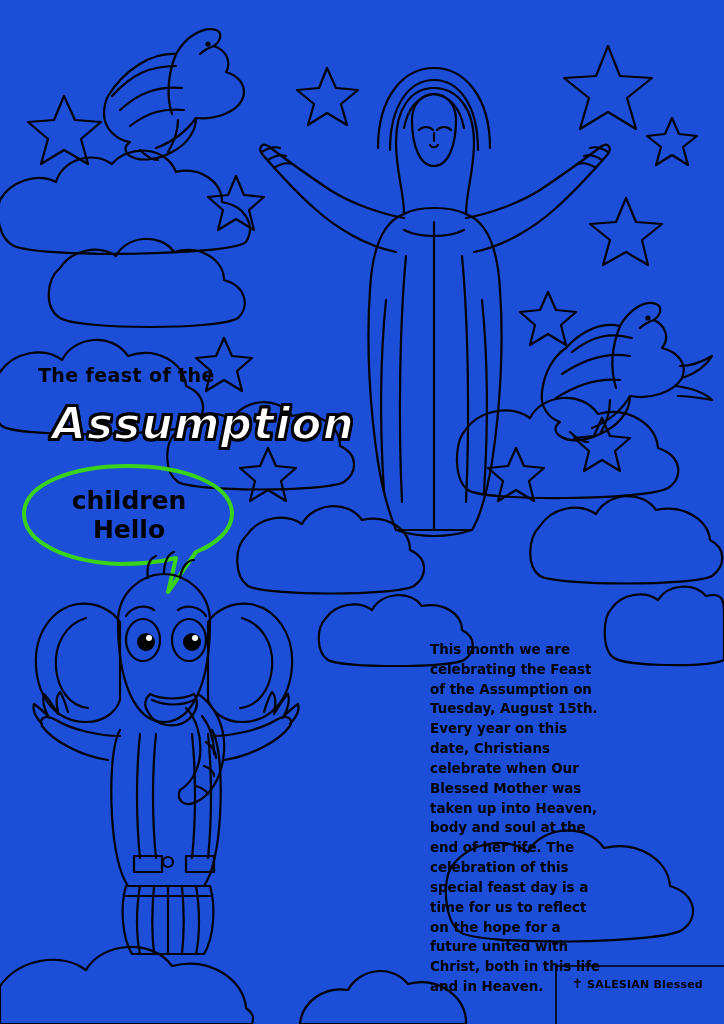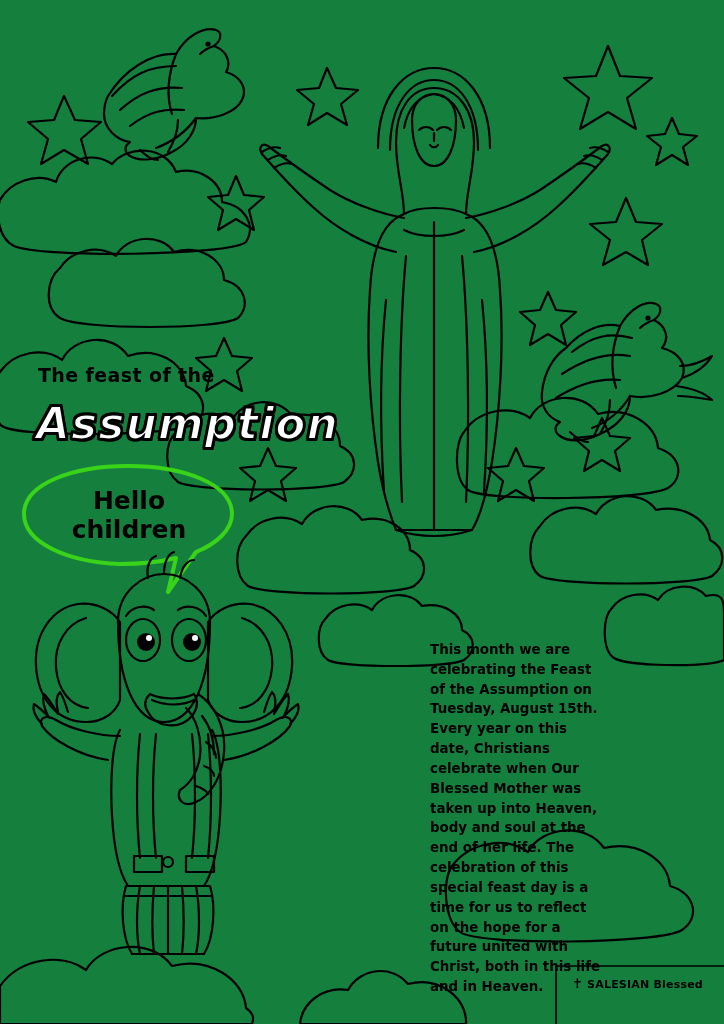--- a/index.html
+++ b/index.html
@@ -7,42 +7,42 @@
     padding: 0;
     background: #ffffff;
   }
   body {
     font-family: "Liberation Sans", sans-serif;
   }
   #page {
     position: relative;
     width: 724px;
     height: 1024px;
-    background: #15803d;
+    background: #1d4ed8;
     overflow: hidden;
   }
   #art {
     position: absolute;
     inset: 0;
     width: 724px;
     height: 1024px;
   }
   .title-small {
     position: absolute;
     left: 38px;
     top: 364px;
     font-family: "DejaVu Sans", sans-serif;
     font-weight: bold;
     font-size: 19px;
     letter-spacing: 0.4px;
     color: #000000;
   }
   .title-outline {
     position: absolute;
-    left: 36px;
+    left: 52px;
     top: 398px;
     font-family: "DejaVu Sans", sans-serif;
     font-weight: bold;
     font-style: italic;
     font-size: 44px;
     letter-spacing: 1px;
     color: #ffffff;
     -webkit-text-stroke: 2px #000000;
     text-shadow:
       -1.6px -1.6px 0 #000, 1.6px -1.6px 0 #000,
@@ -308,22 +308,22 @@
     <g stroke-width="1.6">
       <path d="M556 966 L724 966"></path>
       <path d="M556 966 L556 1024"></path>
     </g>
   </svg>
 
   <div class="title-small">The feast of the</div>
   <div class="title-outline">Assumption</div>
 
   <div class="bubble-text">
+    <div>children</div>
     <div>Hello</div>
-    <div>children</div>
   </div>
 
   <div class="body-text">This month we are celebrating the Feast of the Assumption on Tuesday, August 15th. Every year on this date, Christians celebrate when Our Blessed Mother was taken up into Heaven, body and soul at the end of her life. The celebration of this special feast day is a time for us to reflect on the hope for a future united with Christ, both in this life and in Heaven.</div>
 
   <div class="footer-brand">
     <span class="footer-mark">✝</span>
     <span>SALESIAN Blessed</span>
   </div>
 
 </div>

